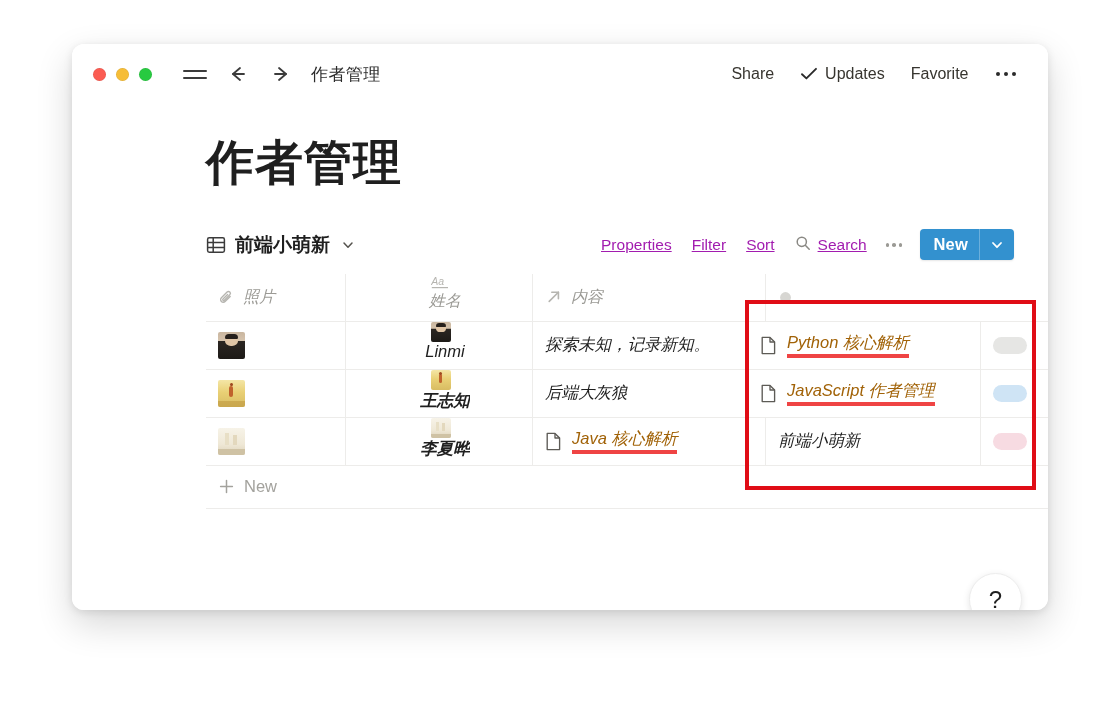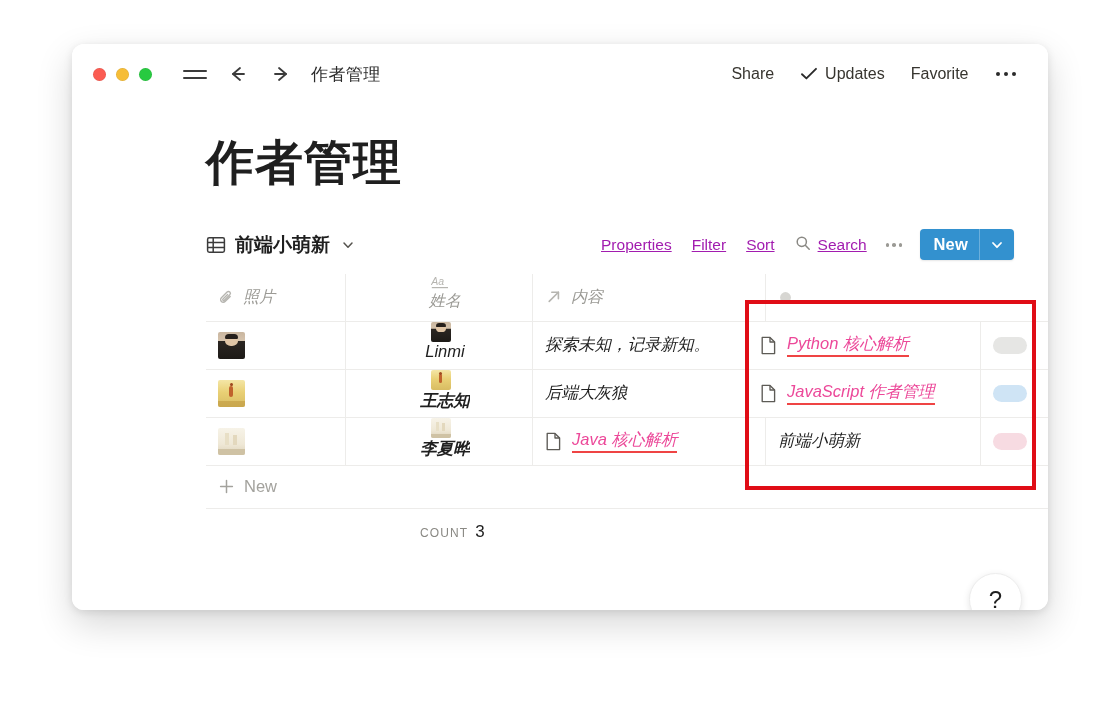--- a/index.html
+++ b/index.html
@@ -106,22 +106,22 @@
   .hdr-ico{display:flex;align-items:center;margin-right:8px;color:#b6b5b0;}
 
   .thumb{width:27px;height:27px;border-radius:2px;background:#e8e6e1;display:block;overflow:hidden;position:relative;}
   .avatar-sm{width:20px;height:20px;border-radius:2px;margin-right:9px;display:block;overflow:hidden;position:relative;flex:none;}
 
   .cell-text{font-size:16.5px;color:#1f1f1f;white-space:nowrap;overflow:hidden;}
   .cell-text.bold{font-weight:bold;}
   .cell-text.plain{font-weight:400;}
   .page-ico{display:flex;align-items:center;margin-right:10px;color:#5d5b56;flex:none;}
   .rel-link{
-    font-size:16.5px;color:#ec4899;white-space:nowrap;
-    border-bottom:2px solid #ef4444;cursor:pointer;
+    font-size:16.5px;color:#a16207;white-space:nowrap;
+    border-bottom:4px solid #ef4444;cursor:pointer;
   }
 
   .chip{height:17px;border-radius:9px;display:block;}
 
   .newrow{
     display:flex;align-items:center;height:42px;padding-left:12px;
     border-bottom:1px solid #edecea;cursor:pointer;
   }
   .newrow .plus{color:#a3a29d;display:flex;align-items:center;margin-right:9px;}
   .newrow .txt{font-size:16.5px;color:#a3a29d;}
@@ -396,26 +396,20 @@
         <div class="newrow">
           <span class="plus">
             <svg width="17" height="17" viewBox="0 0 17 17" fill="none">
               <path d="M8.5 2.6 V14.4 M2.6 8.5 H14.4" stroke="#a3a29d" stroke-width="1.5" stroke-linecap="round"></path>
             </svg>
           </span>
           <span class="txt">New</span>
         </div>
       </div>
 
-      <div class="countrow">
-        <div class="count-wrap">
-          <span class="count-label">COUNT</span>
-          <span class="count-val">3</span>
-        </div>
-      </div>
 
       <div class="help-btn">
         <span>?</span>
       </div>
 
     </div>
   </div>
 
   <div class="redbox"></div>
 

